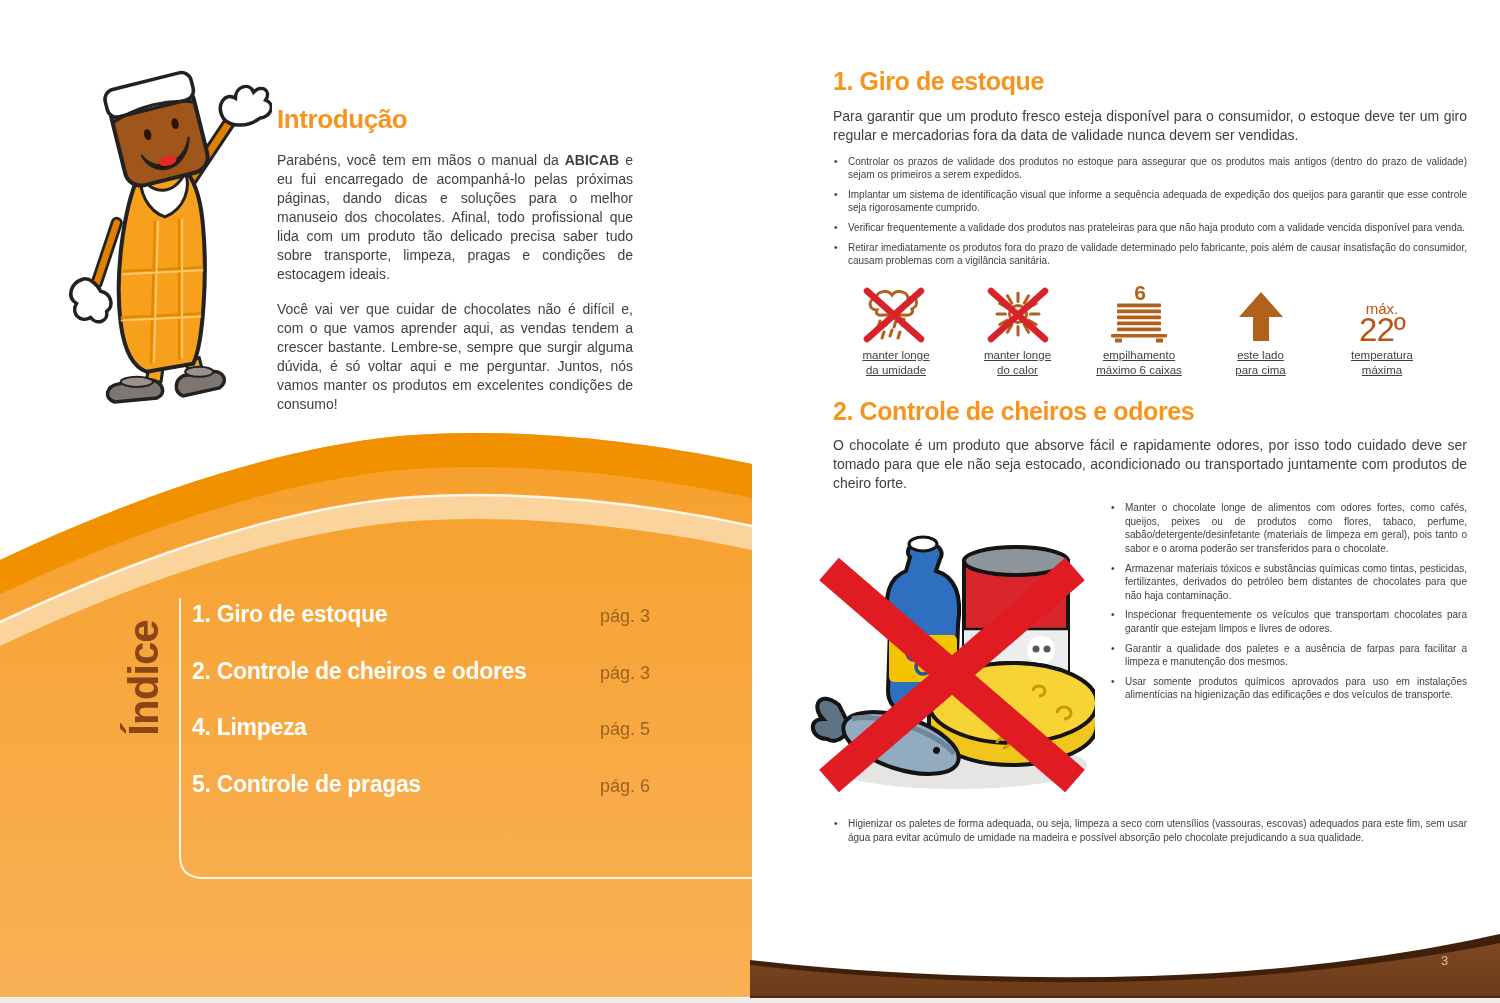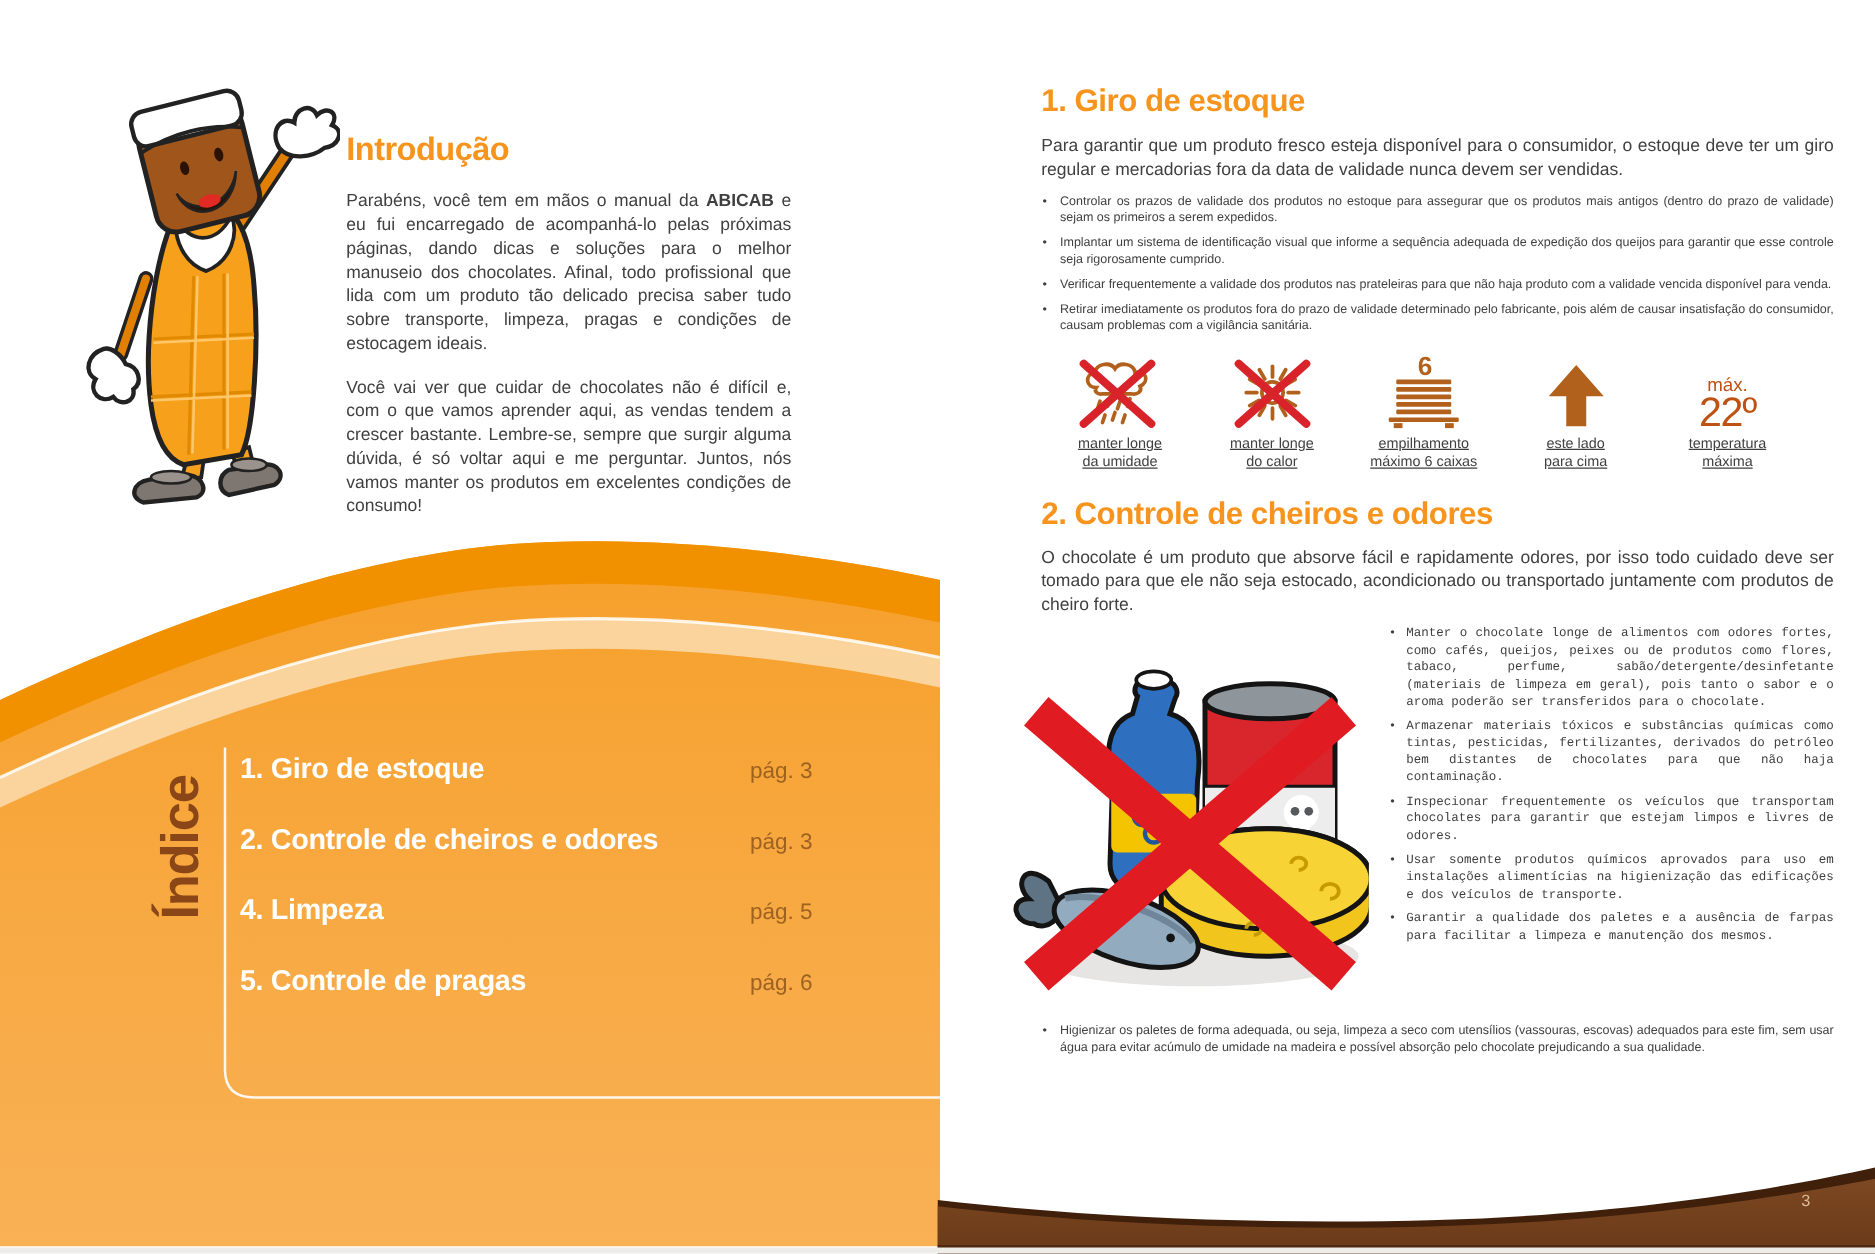--- a/index.html
+++ b/index.html
@@ -35,21 +35,21 @@
   ul.bullets li::before{content:"\2022";position:absolute;left:1px;}
 
   .icons-row{display:flex;justify-content:space-between;width:604px;margin:16px 0 0 4px;}
   .icon-cell{width:118px;text-align:center;}
   .icon-glyph{height:60px;display:flex;align-items:flex-end;justify-content:center;}
   .icon-caption{font-size:11.5px;line-height:1.3;color:#3F3F3F;margin-top:4px;white-space:pre-line;text-decoration:underline;}
   .maxtemp{line-height:0.85;color:#BE5212;font-weight:normal;}
   .maxtemp .small{display:block;font-size:15px;letter-spacing:0;}
   .maxtemp .big{display:block;font-size:33px;letter-spacing:-1px;}
 
-  .cols{display:flex;margin-top:8px;min-height:300px;font-family:Liberation Mono, monospace;}
+  .cols{display:flex;margin-top:8px;min-height:300px;}
   .cols .ill-cell{width:277px;flex:none;}
   .cols .ill-cell svg{margin-left:-24px;margin-top:6px;}
   .cols ul.bullets{width:357px;flex:none;margin-top:0;}
 
   .footer-svg{position:absolute;left:0;top:930px;width:750px;height:73px;z-index:1;}
   .pagenum{position:absolute;left:691px;top:953px;z-index:3;font-size:13px;color:#DFBD96;}
 
   .bottom-edge{position:absolute;left:0;bottom:0;width:1500px;height:5px;background:#EFEDEA;z-index:4;}
 </style>
 </head>
@@ -282,22 +282,22 @@
             <g stroke="#E01B22" stroke-width="30">
               <path d="M20,62 L266,274 M266,62 L20,274"></path>
             </g>
           </svg>
         </div>
         <ul class="bullets">
 
         <li>Manter o chocolate longe de alimentos com odores fortes, como cafés, queijos, peixes ou de produtos como flores, tabaco, perfume, sabão/detergente/desinfetante (materiais de limpeza em geral), pois tanto o sabor e o aroma poderão ser transferidos para o chocolate.</li>
             <li>Armazenar materiais tóxicos e substâncias químicas como tintas, pesticidas, fertilizantes, derivados do petróleo bem distantes de chocolates para que não haja contaminação.</li>
             <li>Inspecionar frequentemente os veículos que transportam chocolates para garantir que estejam limpos e livres de odores.</li>
+            <li>Garantir a qualidade dos paletes e a ausência de farpas para facilitar a limpeza e manutenção dos mesmos.</li>
             <li>Usar somente produtos químicos aprovados para uso em instalações alimentícias na higienização das edificações e dos veículos de transporte.</li>
-            <li>Garantir a qualidade dos paletes e a ausência de farpas para facilitar a limpeza e manutenção dos mesmos.</li>
           </ul>
       </div>
 
       <ul class="bullets">
 
       <li>Higienizar os paletes de forma adequada, ou seja, limpeza a seco com utensílios (vassouras, escovas) adequados para este fim, sem usar água para evitar acúmulo de umidade na madeira e possível absorção pelo chocolate prejudicando a sua qualidade.</li>
         </ul>
     </div>
 
     <svg class="footer-svg" viewBox="0 0 750 73" preserveAspectRatio="none">

